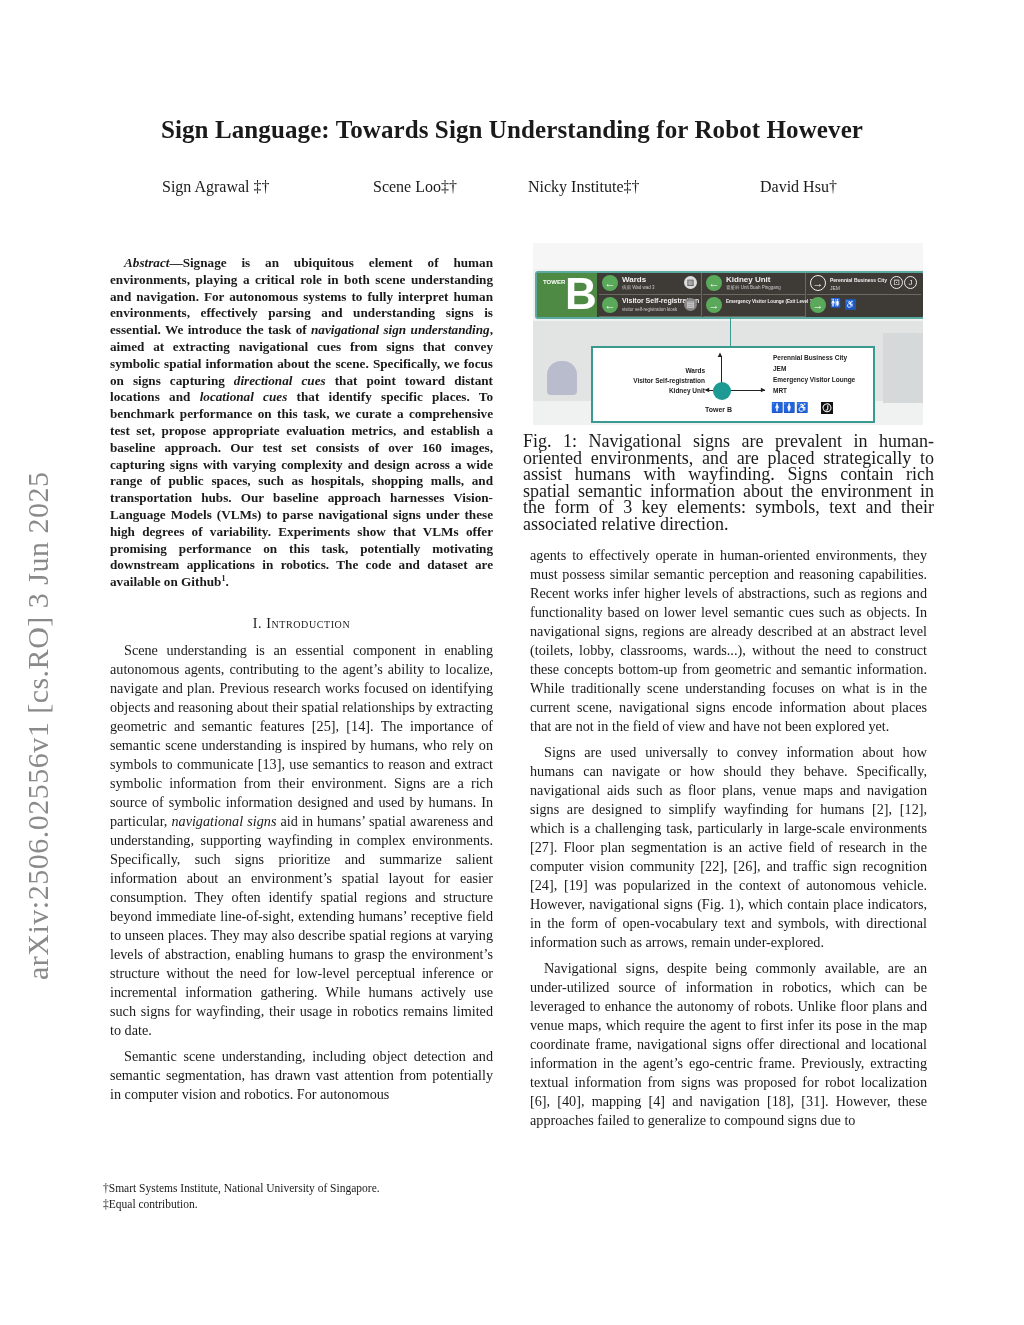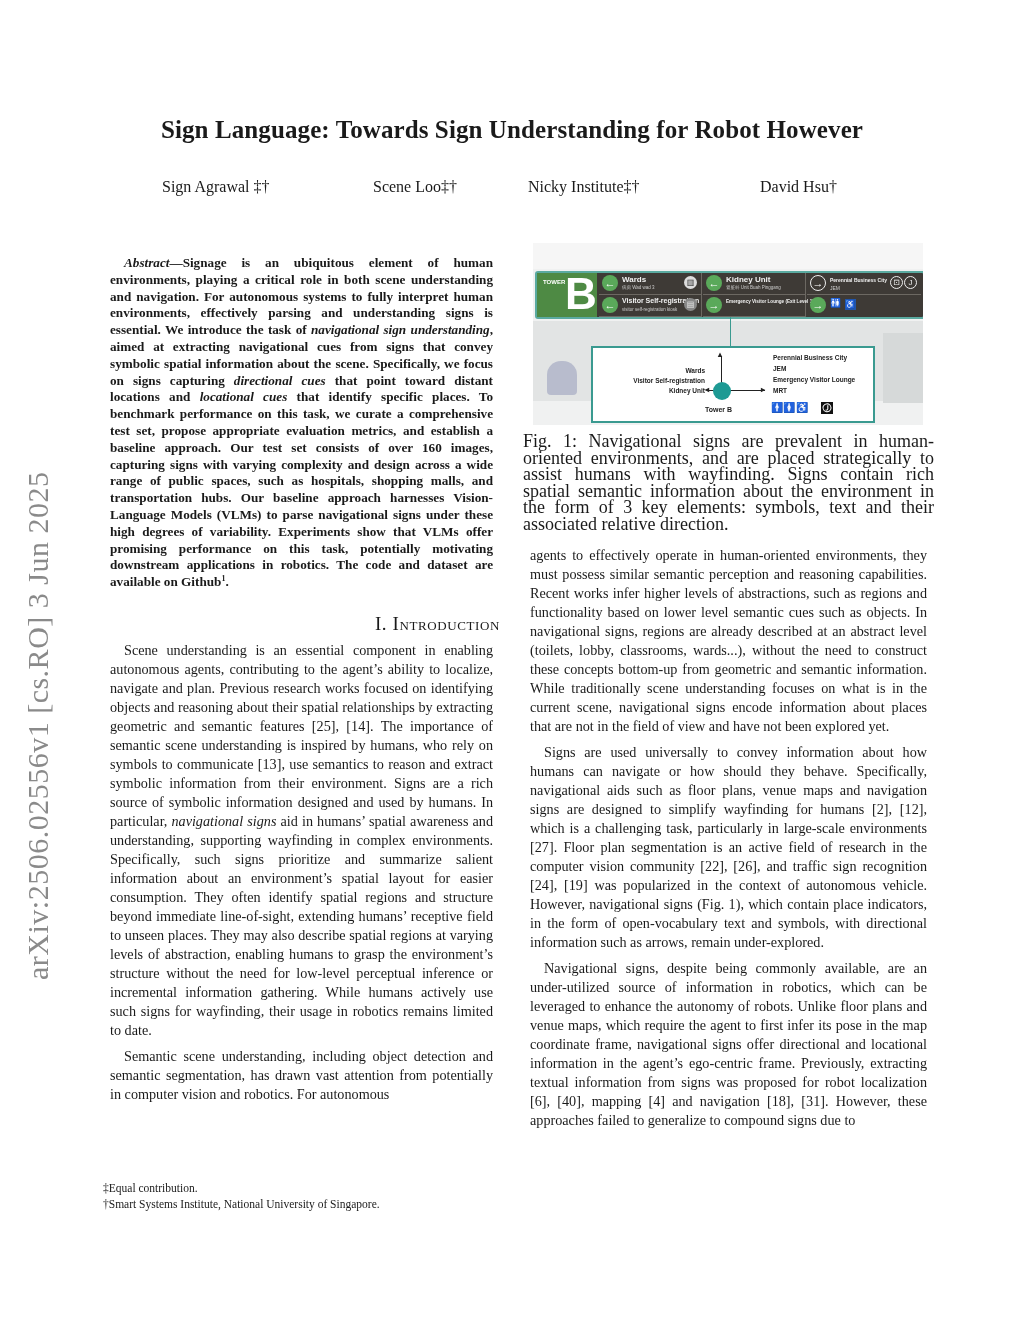--- a/index.html
+++ b/index.html
@@ -12,21 +12,21 @@
            font-size:25px; font-weight:bold; letter-spacing:0.1px; }
   .authors { position:absolute; top:178px; left:0; width:1024px; font-size:16px; }
   .authors span { position:absolute; white-space:nowrap; }
   .col { position:absolute; font-size:14.2px; line-height:19px; text-align:justify; hyphens:auto; }
   .left { left:103px; width:397px; }
   .right { left:523px; width:411px; }
   .abstract { top:248px; font-weight:bold; font-size:13.2px; line-height:16.8px; }
   .abstract i { font-weight:bold; }
   p { margin:7px; }
   .indent { text-indent:14px; }
-  .sec-head { text-align:right; font-size:19px; letter-spacing:0.6px; margin:14px 0 8px 0; }
+  .sec-head { text-align:center; font-size:14px; letter-spacing:0.6px; margin:14px 0 8px 0; }
   .sc { font-variant:small-caps; }
   .footnotes { position:absolute; left:103px; top:1181px; width:397px; font-size:11.5px; line-height:15.5px; }
   sup { font-size:8px; line-height:0; vertical-align:super; }
   .fig { position:absolute; left:533px; top:243px; width:390px; height:182px; background:#f0f1f1; overflow:hidden; }
   .caption { position:absolute; left:523px; top:433px; width:411px; font-size:18px; line-height:16.6px; text-align:justify; }
   .bg-stripe { position:absolute; background:#e6e7e7; }
   .sign { position:absolute; left:2px; top:28px; width:386px; height:44px; border:2px solid #5aaaa0; background:#3e3a36; border-radius:3px; }
   .tower { position:absolute; left:0; top:0; width:60px; height:44px; background:#4e8a44; color:#fff; }
   .tower .tw { position:absolute; left:6px; top:6px; font-family:"Liberation Sans",sans-serif; font-size:6px; font-weight:bold; }
   .tower .b { position:absolute; left:28px; top:-4px; font-family:"Liberation Sans",sans-serif; font-size:44px; font-weight:bold; line-height:50px; }
@@ -63,22 +63,22 @@
 
 <div class="col left" style="top:600px">
   <div class="sec-head">
     <span>I.</span>&nbsp;<span class="sc">Introduction</span>
   </div>
   <p class="indent"><span>Scene understanding is an essential component in enabling autonomous agents, contributing to the agent’s ability to localize, navigate and plan. Previous research works focused on identifying objects and reasoning about their spatial relationships by extracting geometric and semantic features [25], [14]. The importance of semantic scene understanding is inspired by humans, who rely on symbols to communicate [13], use semantics to reason and extract symbolic information from their environment. Signs are a rich source of symbolic information designed and used by humans. In particular, </span><i>navigational signs</i><span> aid in humans’ spatial awareness and understanding, supporting wayfinding in complex environments. Specifically, such signs prioritize and summarize salient information about an environment’s spatial layout for easier consumption. They often identify spatial regions and structure beyond immediate line-of-sight, extending humans’ receptive field to unseen places. They may also describe spatial regions at varying levels of abstraction, enabling humans to grasp the environment’s structure without the need for low-level perceptual inference or incremental information gathering. While humans actively use such signs for wayfinding, their usage in robotics remains limited to date.</span></p>
   <p class="indent" style="margin-top:6px">Semantic scene understanding, including object detection and semantic segmentation, has drawn vast attention from potentially in computer vision and robotics. For autonomous</p>
 </div>
 
 <div class="footnotes">
+  <div><span>†</span><span>Smart Systems Institute, National University of Singapore.</span></div>
   <div><span>‡</span><span>Equal contribution.</span></div>
-  <div><span>†</span><span>Smart Systems Institute, National University of Singapore.</span></div>
 </div>
 
 <div class="fig">
   <div class="bg-stripe" style="left:0;top:0;width:390px;height:26px;background:#f6f6f6"></div>
   <div class="bg-stripe" style="left:0;top:78px;width:390px;height:80px;background:#e2e4e4"></div>
   <div class="bg-stripe" style="left:14px;top:118px;width:30px;height:34px;border-radius:14px 14px 4px 4px;background:#b8bccd"></div>
   <div class="bg-stripe" style="left:350px;top:90px;width:40px;height:70px;background:#d6d9d9"></div>
 
   <div class="sign">
     <div class="tower">

